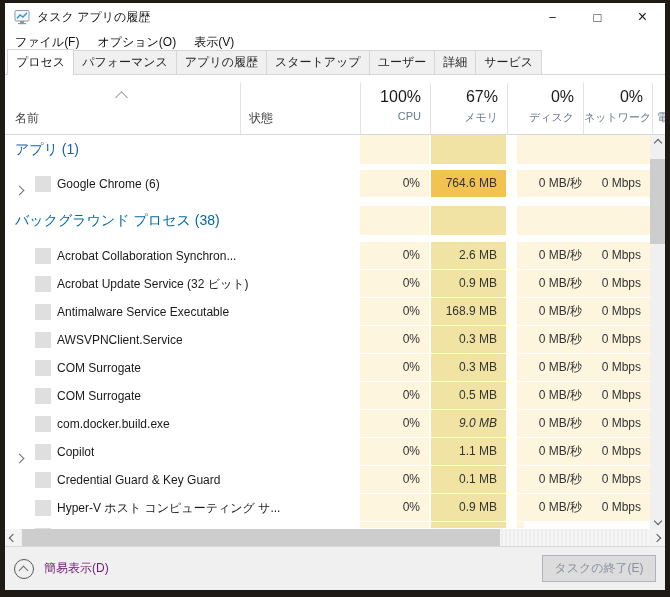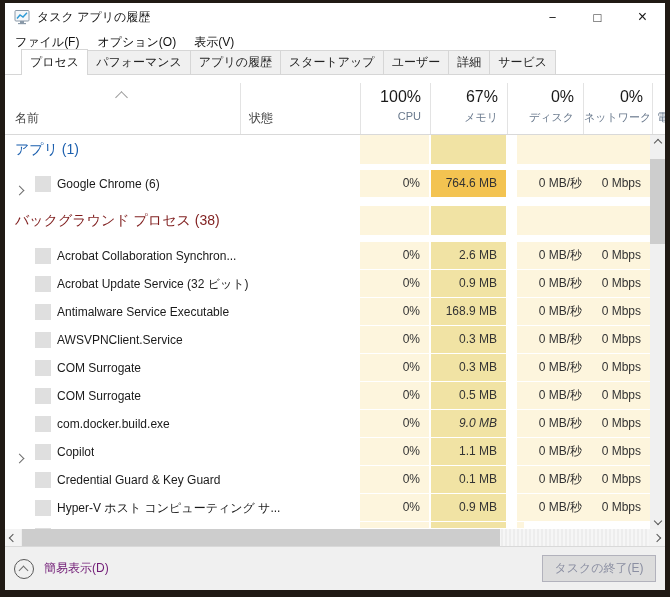--- a/index.html
+++ b/index.html
@@ -13,21 +13,21 @@
   .title{font-size:12px;color:#111;}
   .win-controls{margin-left:auto;display:flex;height:100%;}
   .win-btn{width:45px;display:flex;align-items:center;justify-content:center;
            font-size:13px;color:#1a1a1a;cursor:default;}
   .win-btn.close{font-size:16px;}
   
   .menubar{height:22px;display:flex;align-items:center;background:#fff;padding-left:10px;flex:0 0 auto;}
   .menu-item{font-size:12px;color:#111;margin-right:18px;}
   
   .tabstrip{height:21px;display:flex;align-items:flex-end;background:#fff;
-            border-bottom:1px solid #d6d6d6;padding-left:16px;flex:0 0 auto;}
+            border-bottom:1px solid #d6d6d6;padding-left:2px;flex:0 0 auto;}
   .tab{font-size:12px;color:#222;background:#f0f0f0;border:1px solid #d6d6d6;border-bottom:none;
        padding:3px 8px 3px;margin-right:-1px;white-space:nowrap;position:relative;}
   .tab.active{background:#fff;z-index:2;margin-bottom:-1px;padding-bottom:4px;padding-top:4px;}
   
   .content{flex:1 1 auto;position:relative;background:#fff;overflow:hidden;}
   .thead{position:absolute;top:4px;left:0;right:0;height:55px;border-bottom:1px solid #d9d9d9;}
   .name-head{position:absolute;left:10px;bottom:7px;font-size:12px;color:#454545;}
   .sort-ind{position:absolute;left:112px;top:9px;}
   .status-head{position:absolute;left:235px;top:4px;bottom:0;width:119px;border-left:1px solid #e3e3e3;
                font-size:12px;color:#454545;display:flex;align-items:flex-end;padding:0 0 7px 8px;box-sizing:border-box;}
@@ -160,21 +160,21 @@
         <div class="proc-row">
           <span class="row-chev"><span class="chev right"></span></span>
           <span class="proc-icon"></span>
           <span class="proc-name">Google Chrome (6)</span>
           <div class="cell c-cpu" style="background: rgb(253, 245, 221);">0%</div>
           <div class="cell c-mem" style="background: rgb(243, 195, 81);">764.6 MB</div>
           <div class="cell c-disk" style="background: rgb(253, 245, 221);">0 MB/秒</div>
           <div class="cell c-net" style="background: rgb(253, 245, 221);">0 Mbps</div>
         </div>
         <div class="section-row later">
-          <span class="section-label" style="color: #7f1d1d;">バックグラウンド プロセス (38)</span>
+          <span class="section-label" style="color: #0369a1;">バックグラウンド プロセス (38)</span>
           <div class="cell c-cpu" style="background: rgb(253, 245, 221);"></div>
           <div class="cell c-mem" style="background: rgb(241, 227, 164);"></div>
           <div class="cell c-disk" style="background: rgb(253, 245, 221);"></div>
           <div class="cell c-net" style="background: rgb(253, 245, 221);"></div>
         </div>
         <div class="proc-row">
           <span class="proc-icon"></span>
           <span class="proc-name">Acrobat Collaboration Synchron...</span>
           <div class="cell c-cpu" style="background: rgb(253, 245, 221);">0%</div>
           <div class="cell c-mem" style="background: rgb(241, 227, 164);">2.6 MB</div>

